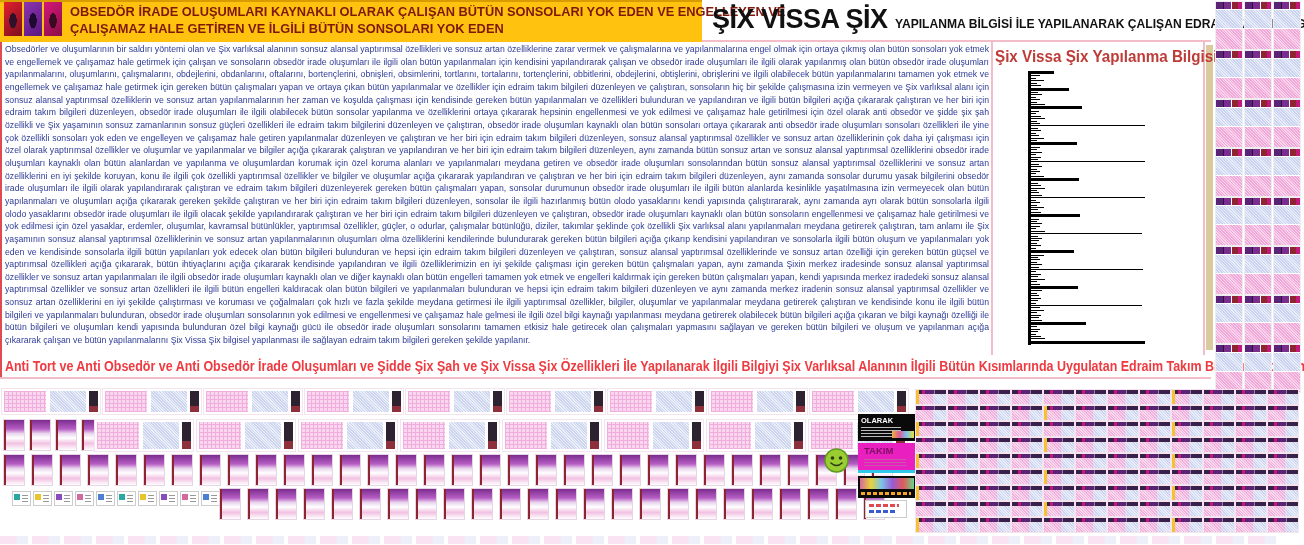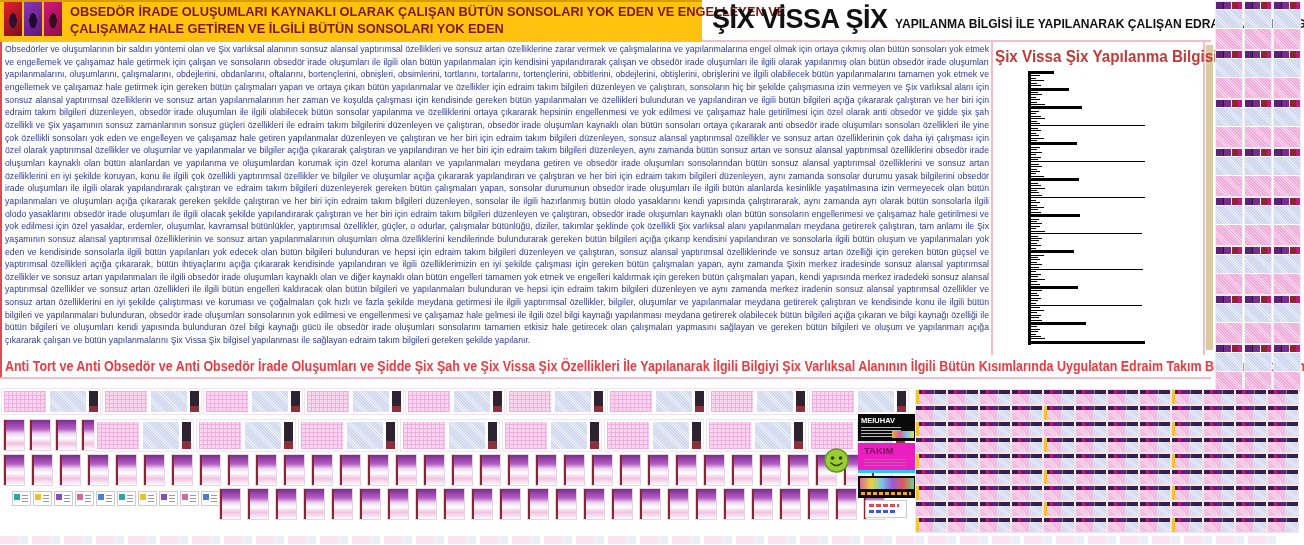--- a/index.html
+++ b/index.html
@@ -390,21 +390,21 @@
   <div class="abs smiley">
     <svg width="25" height="25" viewBox="0 0 25 25">
       <circle cx="12.5" cy="12.5" r="11.5" fill="#9acd32" stroke="#5e9921" stroke-width="1.5"></circle>
       <circle cx="8.5" cy="10" r="1.8" fill="#2d3a10"></circle>
       <circle cx="16.5" cy="10" r="1.8" fill="#2d3a10"></circle>
       <path d="M7 15 q5.5 5 11 0" fill="none" stroke="#2d3a10" stroke-width="1.6" stroke-linecap="round"></path>
     </svg>
   </div>
 
   <div class="abs brand-meiuhav">
-    <span>MEIUHAV</span>
+    <span>OLARAK</span>
     <div class="lines"></div>
   </div>
   <div class="abs brand-nomex">
     <span>TAKIM</span>
     <div class="lines"></div>
   </div>
   <div class="abs brand-collage"></div>
   <div class="abs brand-minilabel"></div>
 
   <div class="abs minicard-grid" id="minicard-grid">

